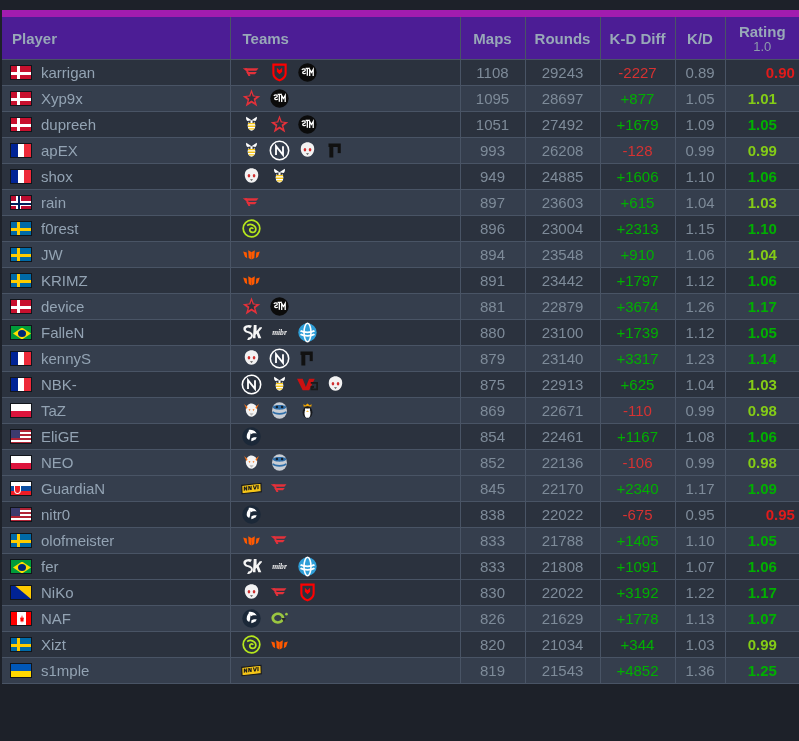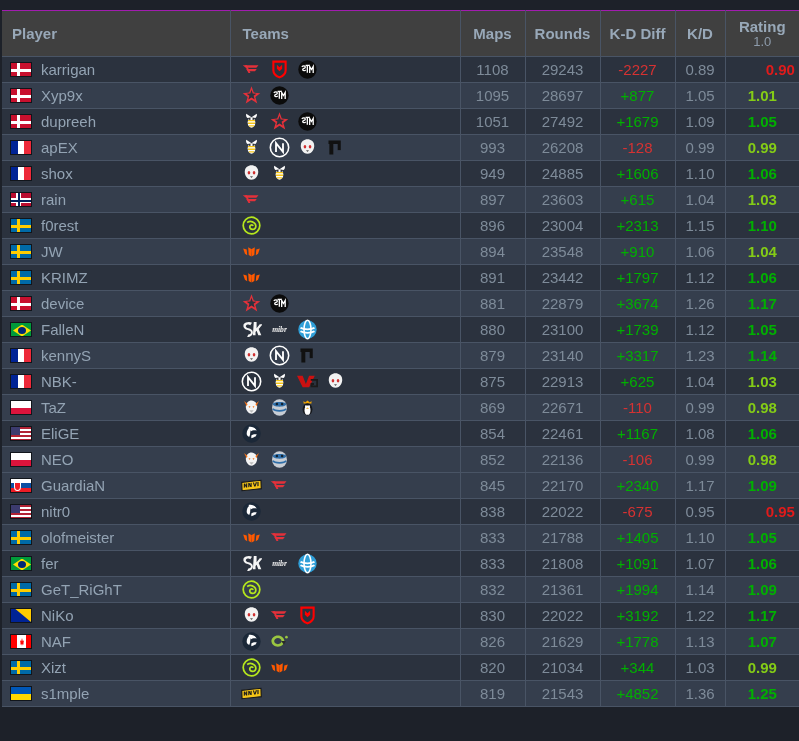--- a/index.html
+++ b/index.html
@@ -20,27 +20,27 @@
     border-collapse: collapse;
     table-layout: fixed;
   }
   table.stats th, table.stats td {
     border-right: 1px solid #495465;
     border-bottom: 1px solid #495465;
     padding: 0;
   }
   table.stats th:last-child, table.stats td:last-child { border-right: none; }
   thead th {
-    background: #404040;
+    background: #4c1d95;
     color: #98a8b8;
     font-size: 15px;
     font-weight: bold;
     height: 46px;
     vertical-align: middle;
-    border-top: 1px solid #a21caf;
+    border-top: 7px solid #a21caf;
   }
   .c-player { width: 230px; text-align: left; padding-left: 12px !important; }
   .c-teams  { width: 230px; text-align: left; padding-left: 12px !important; }
   .c-maps   { width: 65px;  text-align: center; }
   .c-rounds { width: 75px;  text-align: center; }
   .c-kdd    { width: 75px;  text-align: center; }
   .c-kd     { width: 50px;  text-align: center; }
   .c-rating { width: 74px;  text-align: center; }
 
   .rating-head { line-height: 1.0; }
@@ -891,49 +891,20 @@
                 </svg>
               </span>
             </span>
           </td>
           <td class="c-maps num">833</td>
           <td class="c-rounds num">21808</td>
           <td class="c-kdd kdd pos">+1091</td>
           <td class="c-kd num">1.07</td>
           <td class="c-rating rating good">1.06</td>
         </tr>
-        <tr class="even">
-          <td class="c-player player-cell">
-            <span class="player-inner">
-              <span class="flag">
-                <i style="inset:0;background:#006aa7"></i>
-                <i style="left:6px;top:0;width:3px;height:100%;background:#fecc00"></i>
-                <i style="left:0;top:6px;width:100%;height:3px;background:#fecc00"></i>
-              </span>
-              <span class="pname">GeT_RiGhT</span>
-            </span>
-          </td>
-          <td class="c-teams teams-cell">
-            <span class="teams-inner">
-              <span class="logo">
-                <svg width="21" height="21" viewBox="0 0 24 24">
-                  <g fill="none" stroke="#b5e61d" stroke-width="2">
-                    <path d="M12 2.5c5.2 0 9.5 4.3 9.5 9.5S17.2 21.5 12 21.5 2.5 17.2 2.5 12 6.8 2.5 12 2.5z"></path>
-                    <path d="M7 8.5c2.5-1.6 6-1.4 8.4.8 2 1.9 2 4.6.4 6.2-1.5 1.5-4 1.3-5.2-.2-1-1.3-.6-3 .6-3.7 1-.6 2.3-.2 2.7.8"></path>
-                  </g>
-                </svg>
-              </span>
-            </span>
-          </td>
-          <td class="c-maps num">832</td>
-          <td class="c-rounds num">21361</td>
-          <td class="c-kdd kdd pos">+1994</td>
-          <td class="c-kd num">1.14</td>
-          <td class="c-rating rating good">1.09</td>
-        </tr>
         <tr class="odd">
           <td class="c-player player-cell">
             <span class="player-inner">
               <span class="flag">
                 <i style="inset:0;background:#002395"></i>
                 <i style="inset:0;background:#fecb00;clip-path:polygon(22% 0,100% 0,100% 100%)"></i>
               </span>
               <span class="pname">NiKo</span>
             </span>
           </td>

